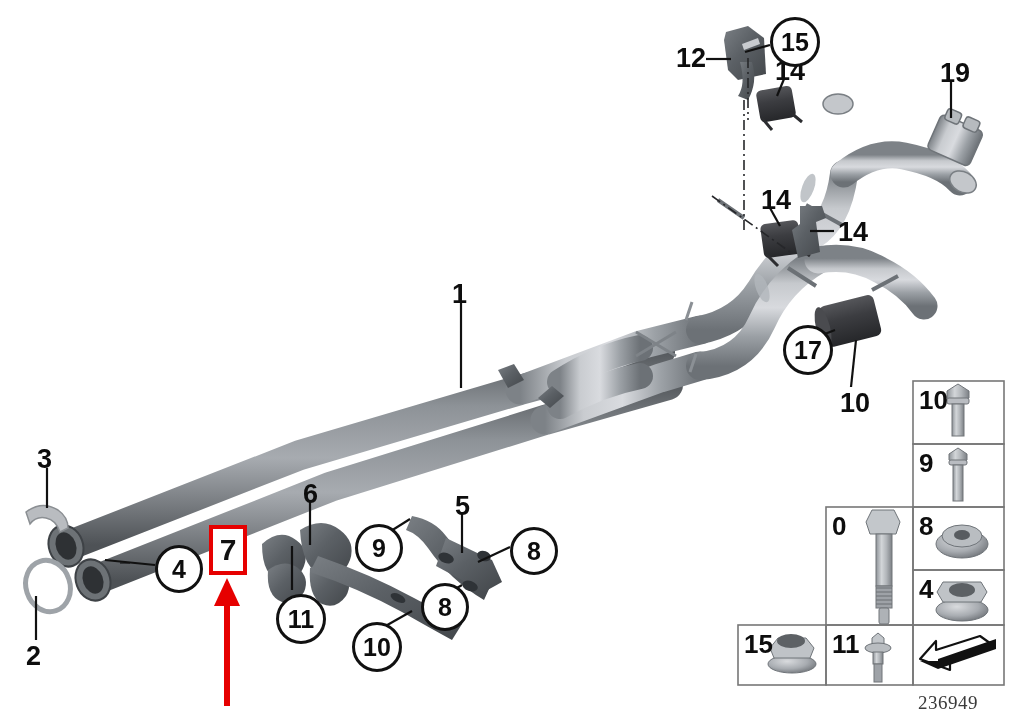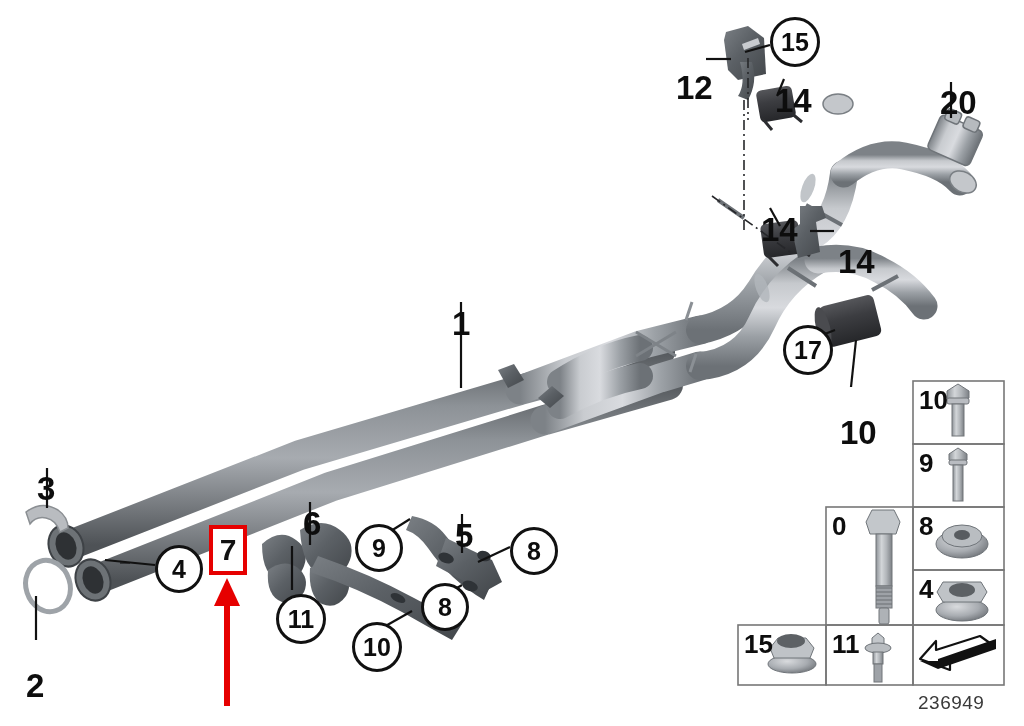--- a/index.html
+++ b/index.html
@@ -10,21 +10,21 @@
     background:#ffffff;
   }
   #diagram-root{position:absolute;left:0;top:0;width:1024px;height:726px;}
   svg.layer{position:absolute;left:0;top:0;width:1024px;height:726px;}
   .callout-num{
     position:absolute;font-weight:bold;color:#0d0d0d;
     font-family:"Liberation Sans", sans-serif;
     line-height:1;white-space:nowrap;
     -webkit-user-select:none;user-select:none;
   }
-  .callout-plain{font-size:33px;margin-top:26px;}
+  .callout-plain{font-size:27px;}
   .circle-callout{
     position:absolute;border:3px solid #111;border-radius:50%;
     background:#ffffff;
     display:flex;align-items:center;justify-content:center;
     font-weight:bold;font-size:25px;color:#0d0d0d;
     font-family:"Liberation Sans", sans-serif;
   }
   .legend-cellnum{
     position:absolute;font-weight:bold;font-size:26px;color:#0d0d0d;
     font-family:"Liberation Sans", sans-serif;line-height:1;
@@ -34,21 +34,21 @@
     box-sizing:border-box;
   }
   #highlight-box span{
     position:absolute;left:0;top:0;width:100%;height:100%;
     display:flex;align-items:center;justify-content:center;
     font-weight:bold;font-size:30px;color:#111;
     font-family:"Liberation Sans", sans-serif;
   }
   #diagram-id{
     position:absolute;font-size:19px;color:#3a3a3a;letter-spacing:.5px;
-    font-family:Liberation Sans, sans-serif;
+    font-family:Liberation Serif, serif;
   }
 </style>
 </head>
 <body>
 
 <div id="diagram-root">
 
   <svg class="layer" viewBox="0 0 1024 726">
     <defs>
       <linearGradient id="pipeV" x1="0" y1="0" x2="0" y2="1">
@@ -280,21 +280,21 @@
       <div class="callout-num callout-plain" style="left: 452px; top: 281px;">1</div>
       <div class="callout-num callout-plain" style="left: 26px; top: 643px;">2</div>
       <div class="callout-num callout-plain" style="left: 37px; top: 446px;">3</div>
       <div class="callout-num callout-plain" style="left: 455px; top: 493px;">5</div>
       <div class="callout-num callout-plain" style="left: 303px; top: 481px;">6</div>
       <div class="callout-num callout-plain" style="left: 676px; top: 45px;">12</div>
       <div class="callout-num callout-plain" style="left: 838px; top: 219px;">14</div>
       <div class="callout-num callout-plain" style="left: 775px; top: 58px;">14</div>
       <div class="callout-num callout-plain" style="left: 761px; top: 187px;">14</div>
       <div class="callout-num callout-plain" style="left: 840px; top: 390px;">10</div>
-      <div class="callout-num callout-plain" style="left: 940px; top: 60px;">20</div>
+      <div class="callout-num callout-plain" style="left: 940px; top: 60px;">19</div>
       <div class="circle-callout" style="left: 155px; top: 545px; width: 42px; height: 42px;">4</div>
       <div class="circle-callout" style="left: 510px; top: 527px; width: 42px; height: 42px;">8</div>
       <div class="circle-callout" style="left: 421px; top: 583px; width: 42px; height: 42px;">8</div>
       <div class="circle-callout" style="left: 355px; top: 524px; width: 42px; height: 42px;">9</div>
       <div class="circle-callout" style="left: 352px; top: 622px; width: 44px; height: 44px;">10</div>
       <div class="circle-callout" style="left: 276px; top: 594px; width: 44px; height: 44px;">11</div>
       <div class="circle-callout" style="left: 770px; top: 17px; width: 44px; height: 44px;">15</div>
       <div class="circle-callout" style="left: 783px; top: 325px; width: 44px; height: 44px; text-align: center;">17</div>
     </div>
 

